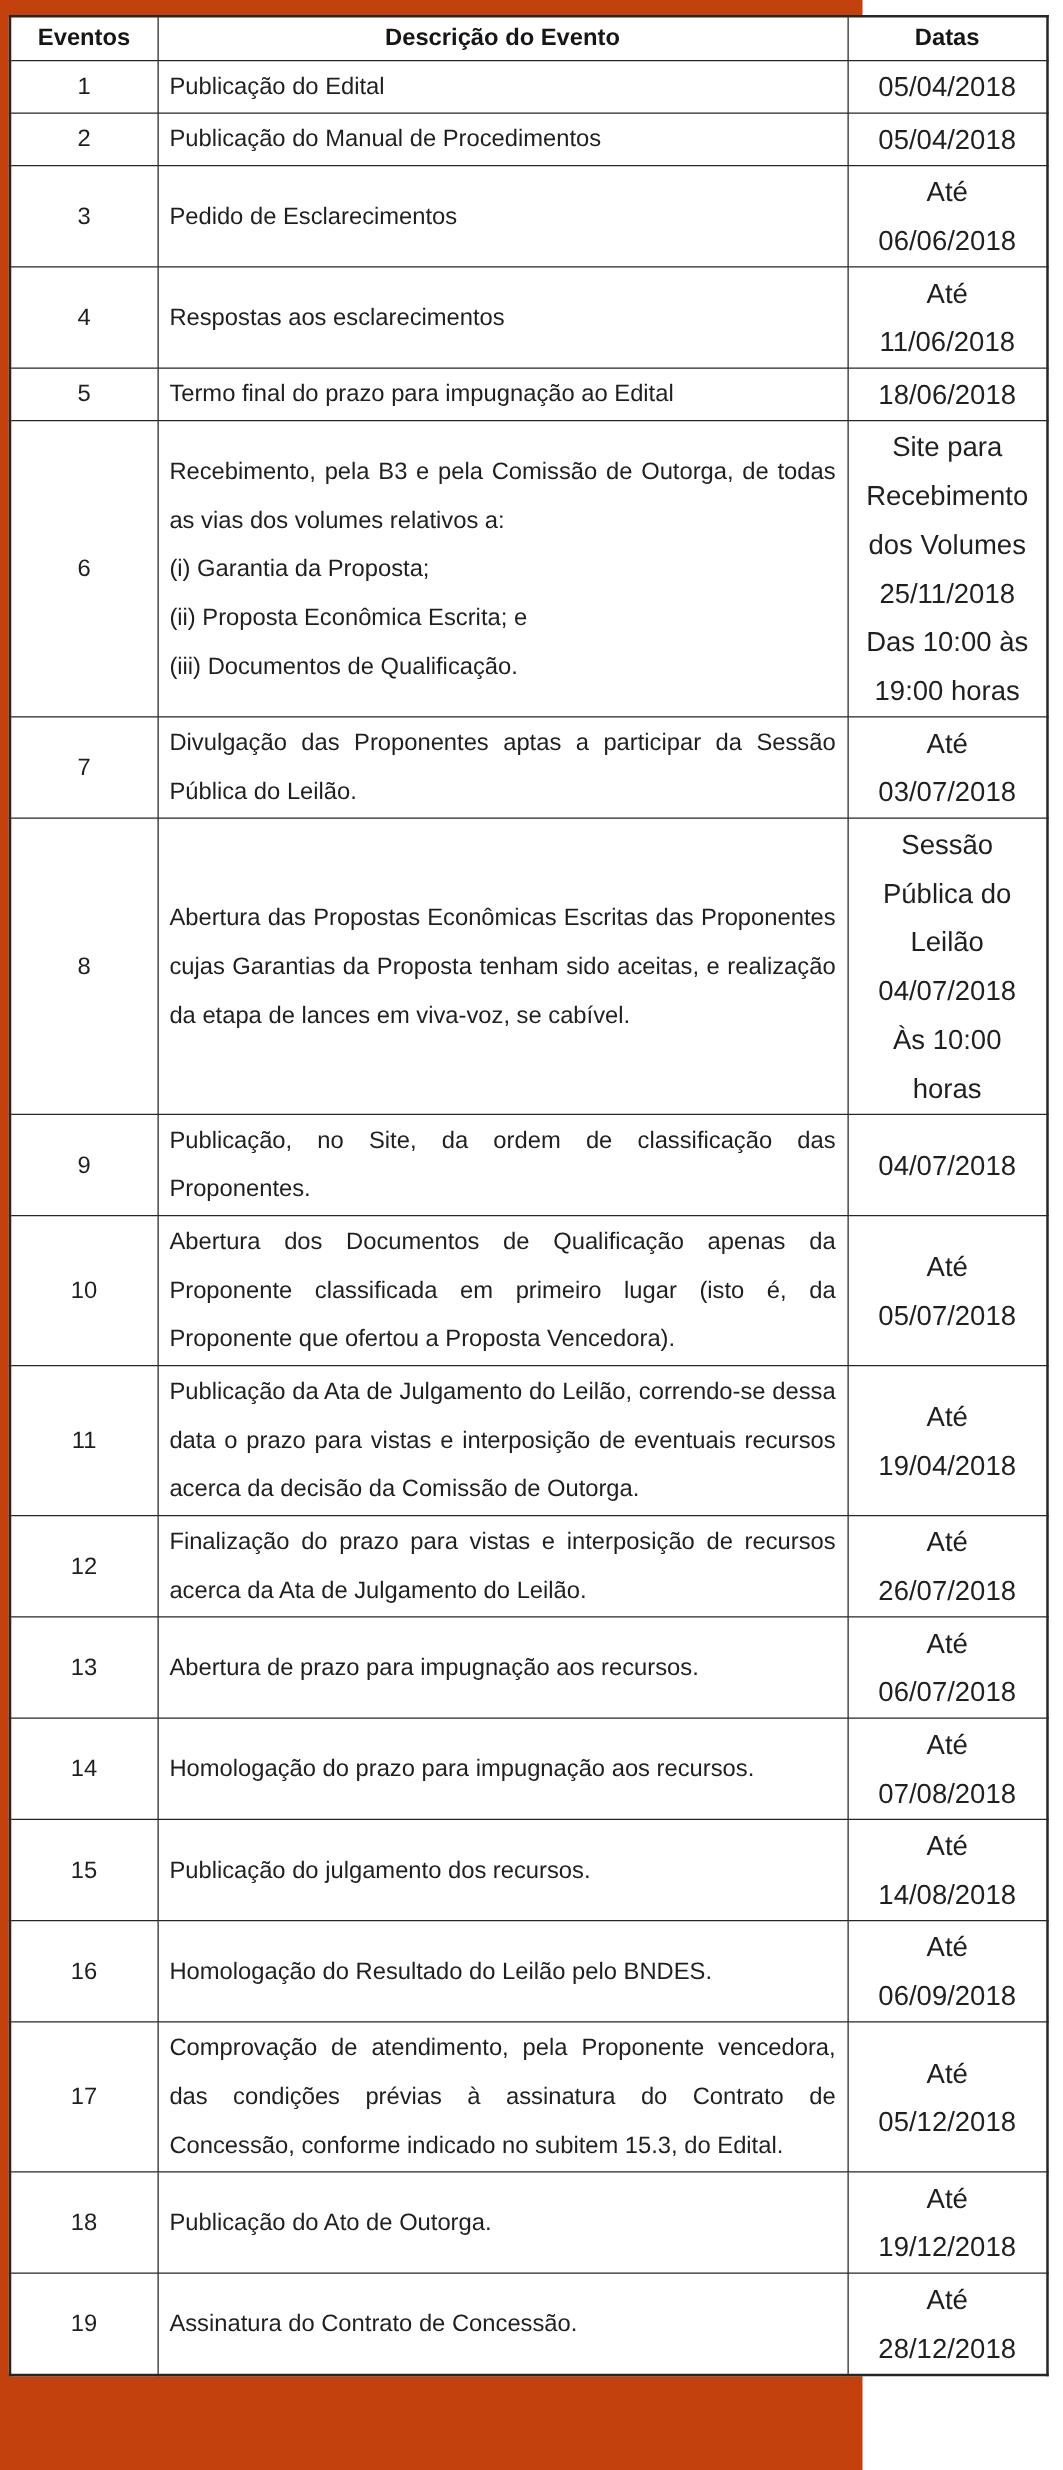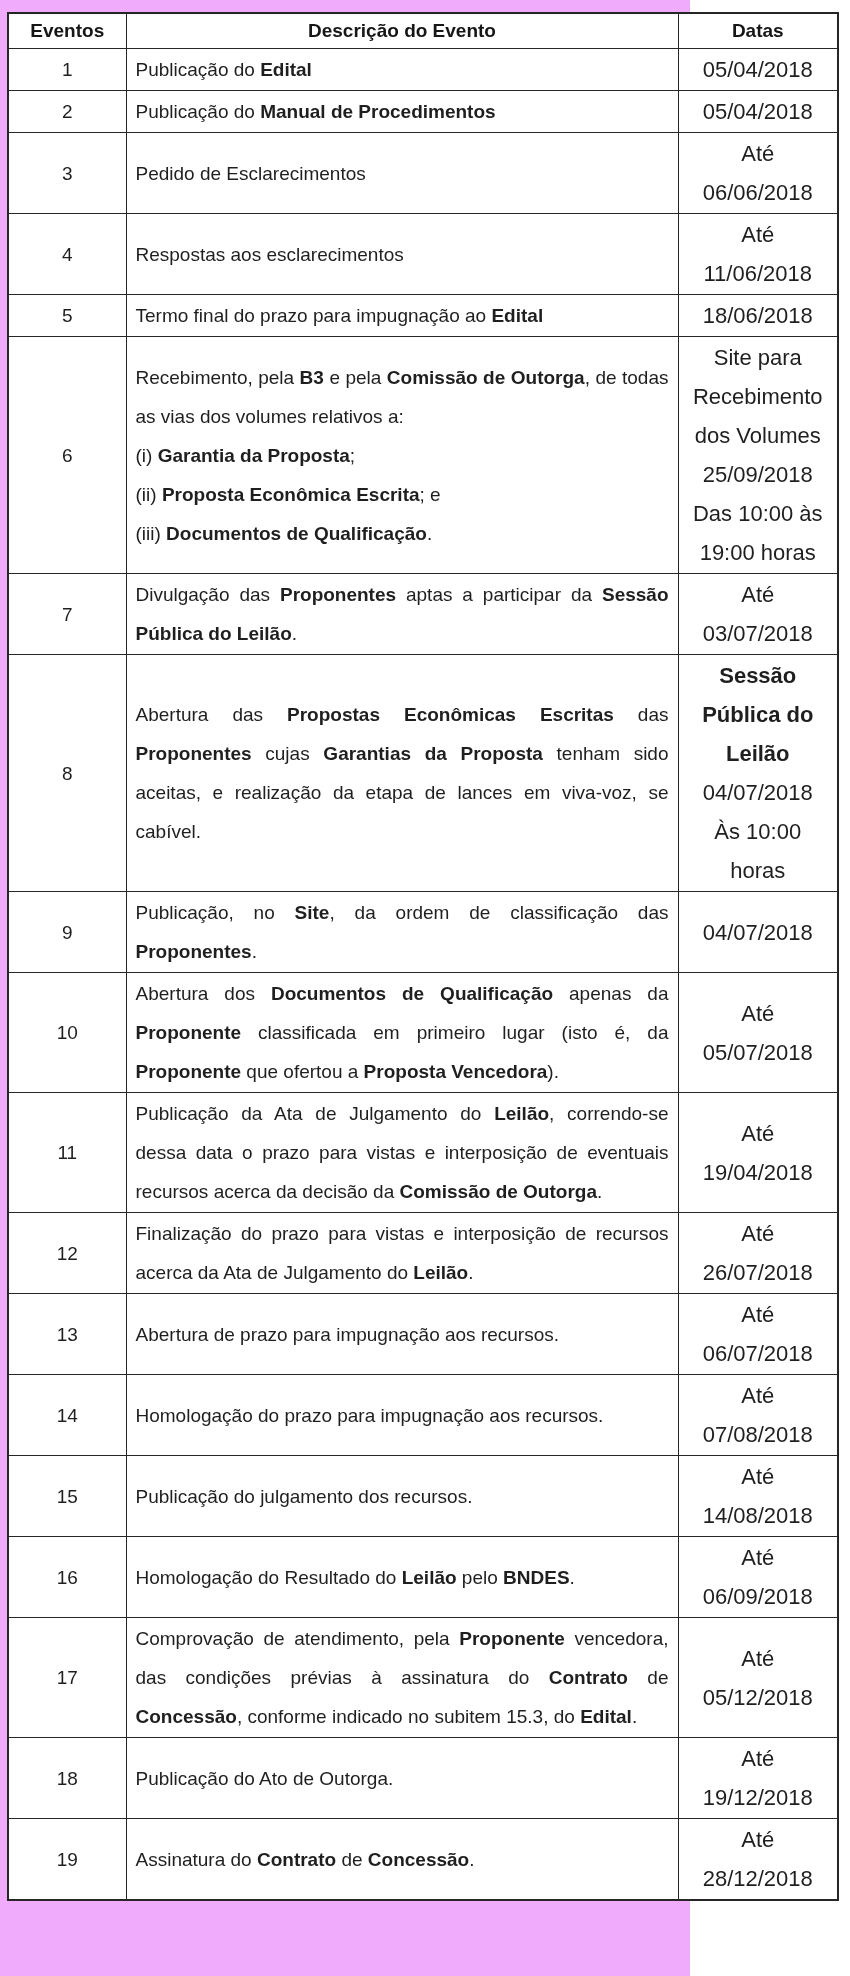--- a/index.html
+++ b/index.html
@@ -11,21 +11,21 @@
   body {
     font-family: "Liberation Sans", sans-serif;
     color: #1f1f1f;
     -webkit-font-smoothing: antialiased;
   }
   .page {
     box-sizing: border-box;
     width: 690px;
     min-height: 1976px;
     padding: 12px 12px 12px 7px;
-    background: #f0abfc;
+    background: #c2410c;
   }
   table.schedule {
     border-collapse: collapse;
     table-layout: fixed;
     width: 830px;
     border: 2.5px solid #262626;
     background: #ffffff;
   }
   .schedule th, .schedule td {
     border: 1.5px solid #262626;
@@ -59,21 +59,21 @@
     margin: 0;
     text-align: justify;
   }
   td.cell-dates {
     text-align: center;
     font-size: 22px;
     line-height: 39px;
     padding: 1px 4px;
   }
   .date-line { margin: 0; }
-  .b { font-weight: bold; }
+  .b { font-weight: normal; }
 </style>
 </head>
 <body>
 
 <div class="page">
   <table class="schedule">
     <colgroup>
       <col class="col-event">
       <col class="col-desc">
       <col class="col-dates">
@@ -138,21 +138,21 @@
           <td class="cell-desc">
             <p class="para"><span>Recebimento, pela </span><span class="b">B3</span><span> e pela </span><span class="b">Comissão de Outorga</span><span>, de todas as vias dos volumes relativos a:</span></p>
             <p class="para"><span>(i) </span><span class="b">Garantia da Proposta</span><span>;</span></p>
             <p class="para"><span>(ii) </span><span class="b">Proposta Econômica Escrita</span><span>; e</span></p>
             <p class="para"><span>(iii) </span><span class="b">Documentos de Qualificação</span><span>.</span></p>
           </td>
           <td class="cell-dates">
             <div class="date-line"><span>Site para</span></div>
             <div class="date-line"><span>Recebimento</span></div>
             <div class="date-line"><span>dos Volumes</span></div>
-            <div class="date-line"><span>25/09/2018</span></div>
+            <div class="date-line"><span>25/11/2018</span></div>
             <div class="date-line"><span>Das 10:00 às</span></div>
             <div class="date-line"><span>19:00 horas</span></div>
           </td>
         </tr>
         <tr>
           <td class="cell-event">7</td>
           <td class="cell-desc">
             <p class="para"><span>Divulgação das </span><span class="b">Proponentes</span><span> aptas a participar da </span><span class="b">Sessão Pública do Leilão</span><span>.</span></p>
           </td>
           <td class="cell-dates">

